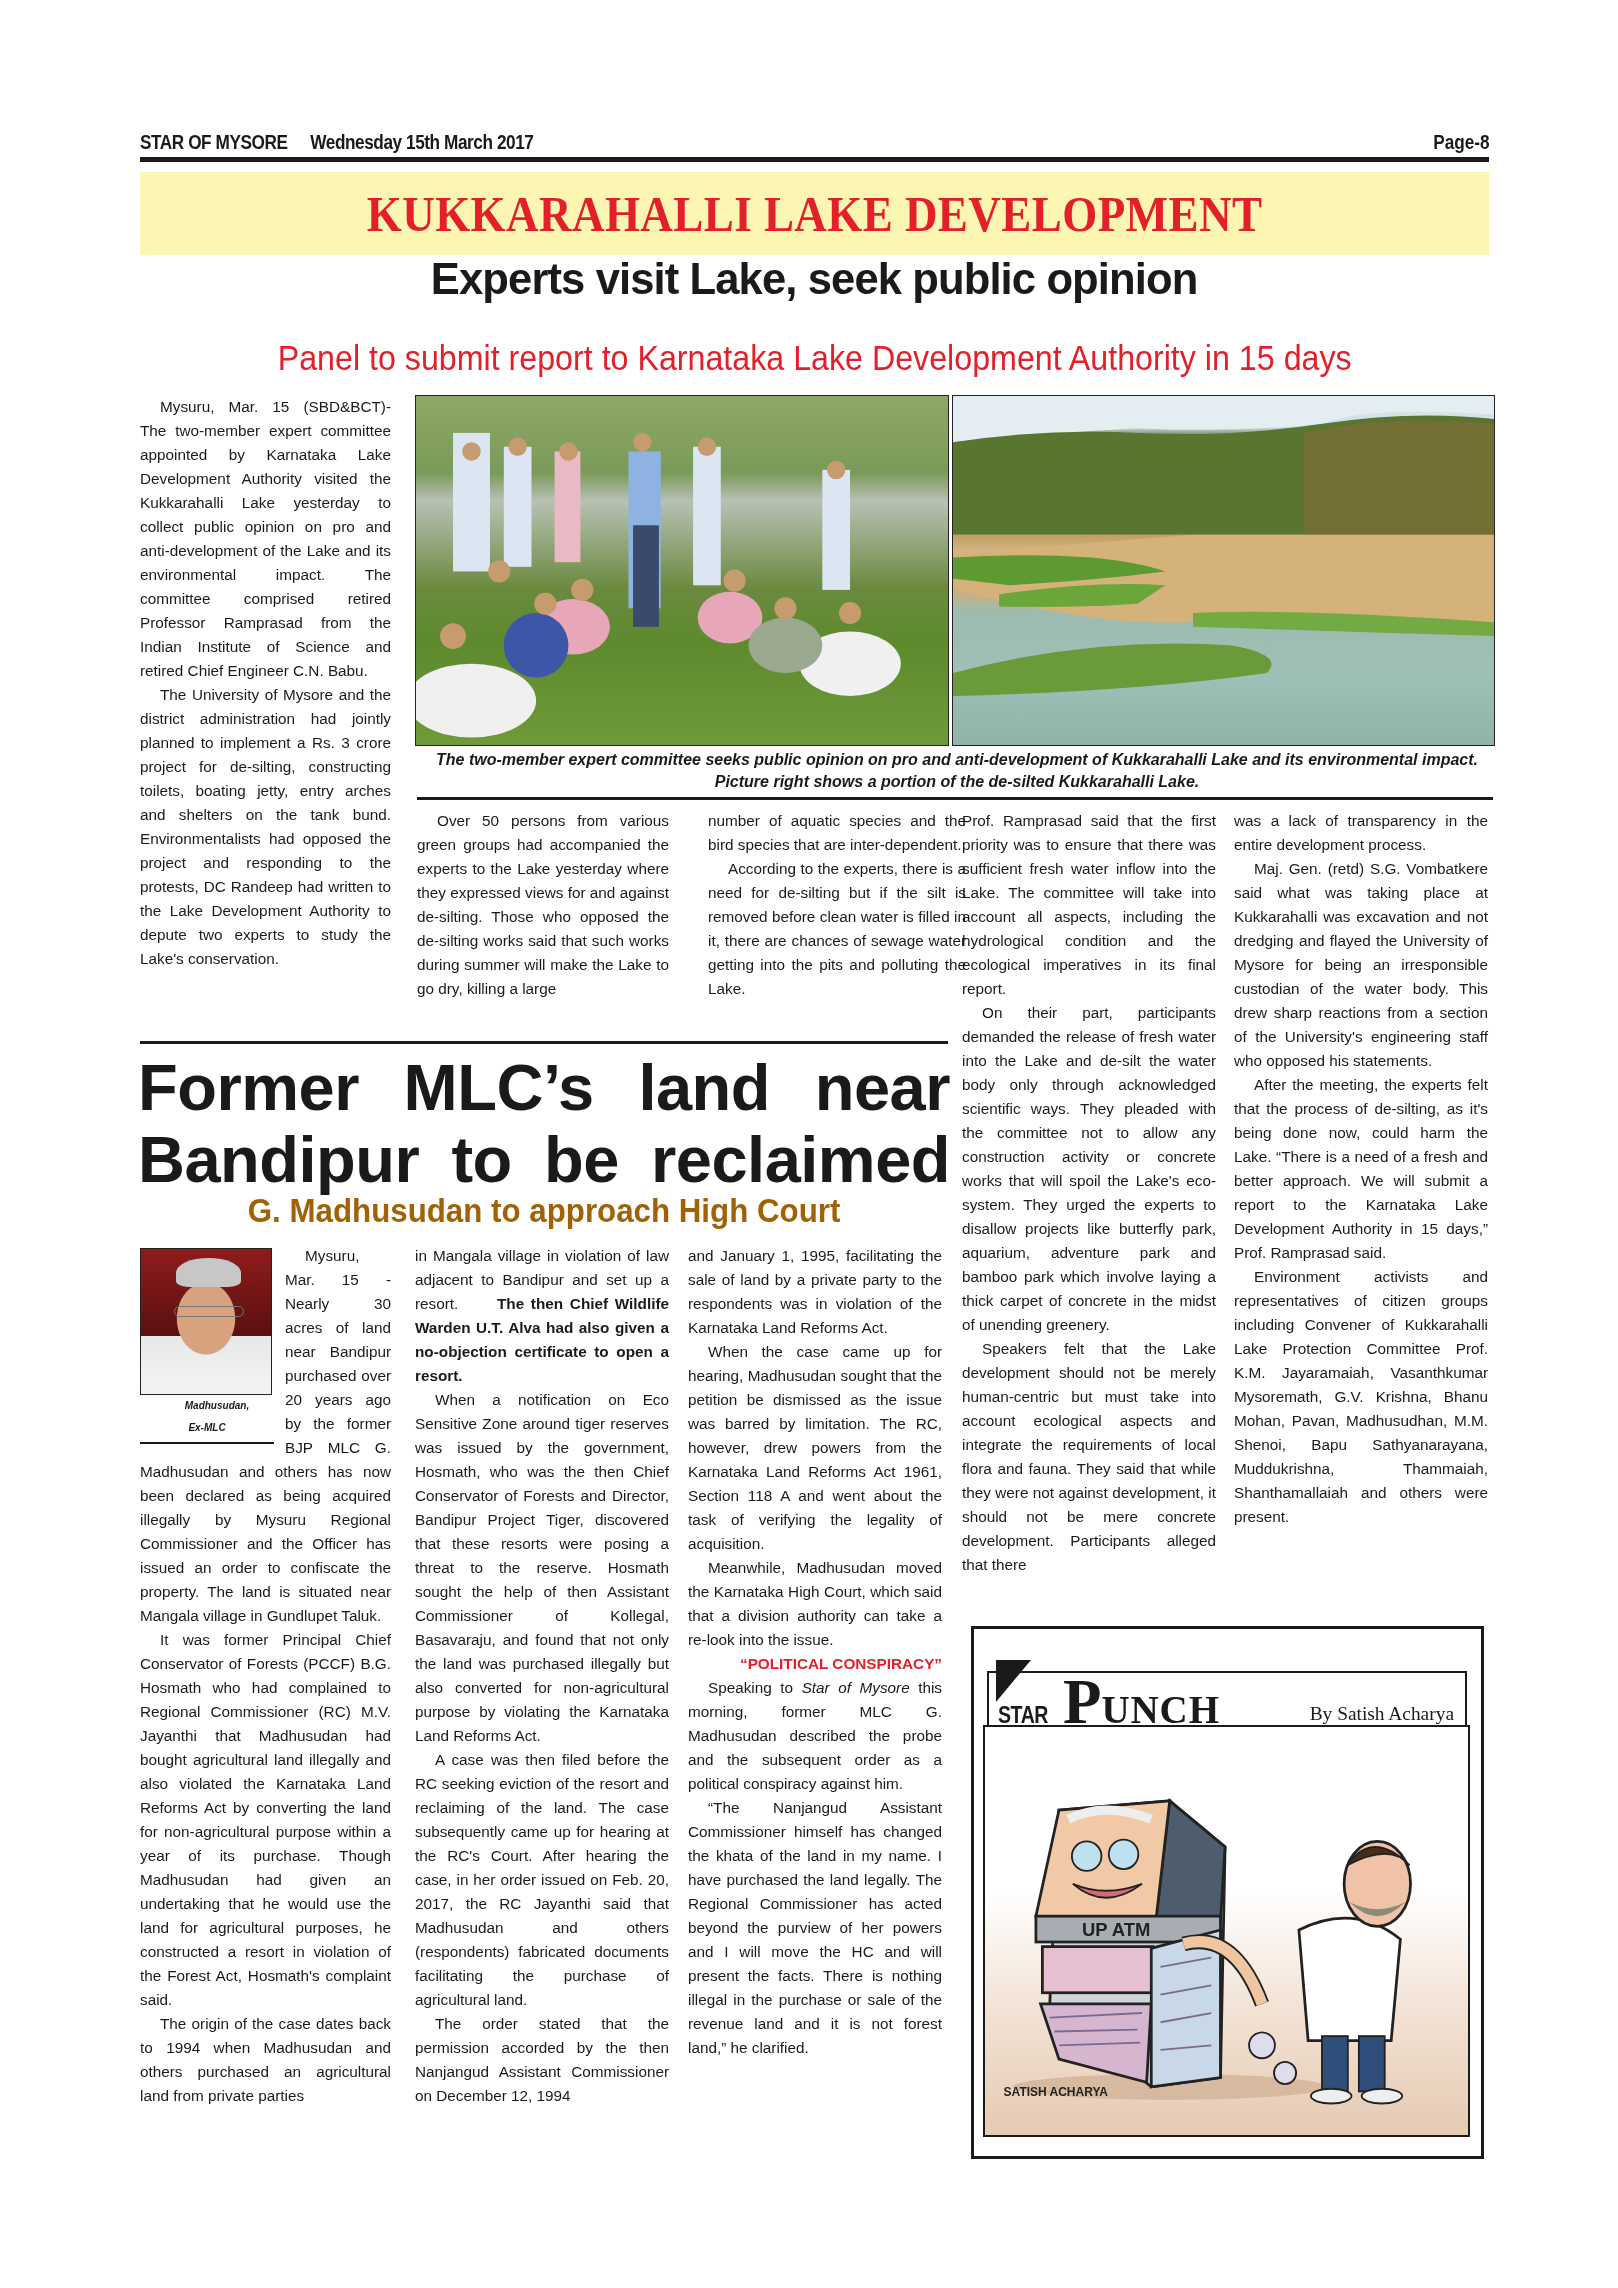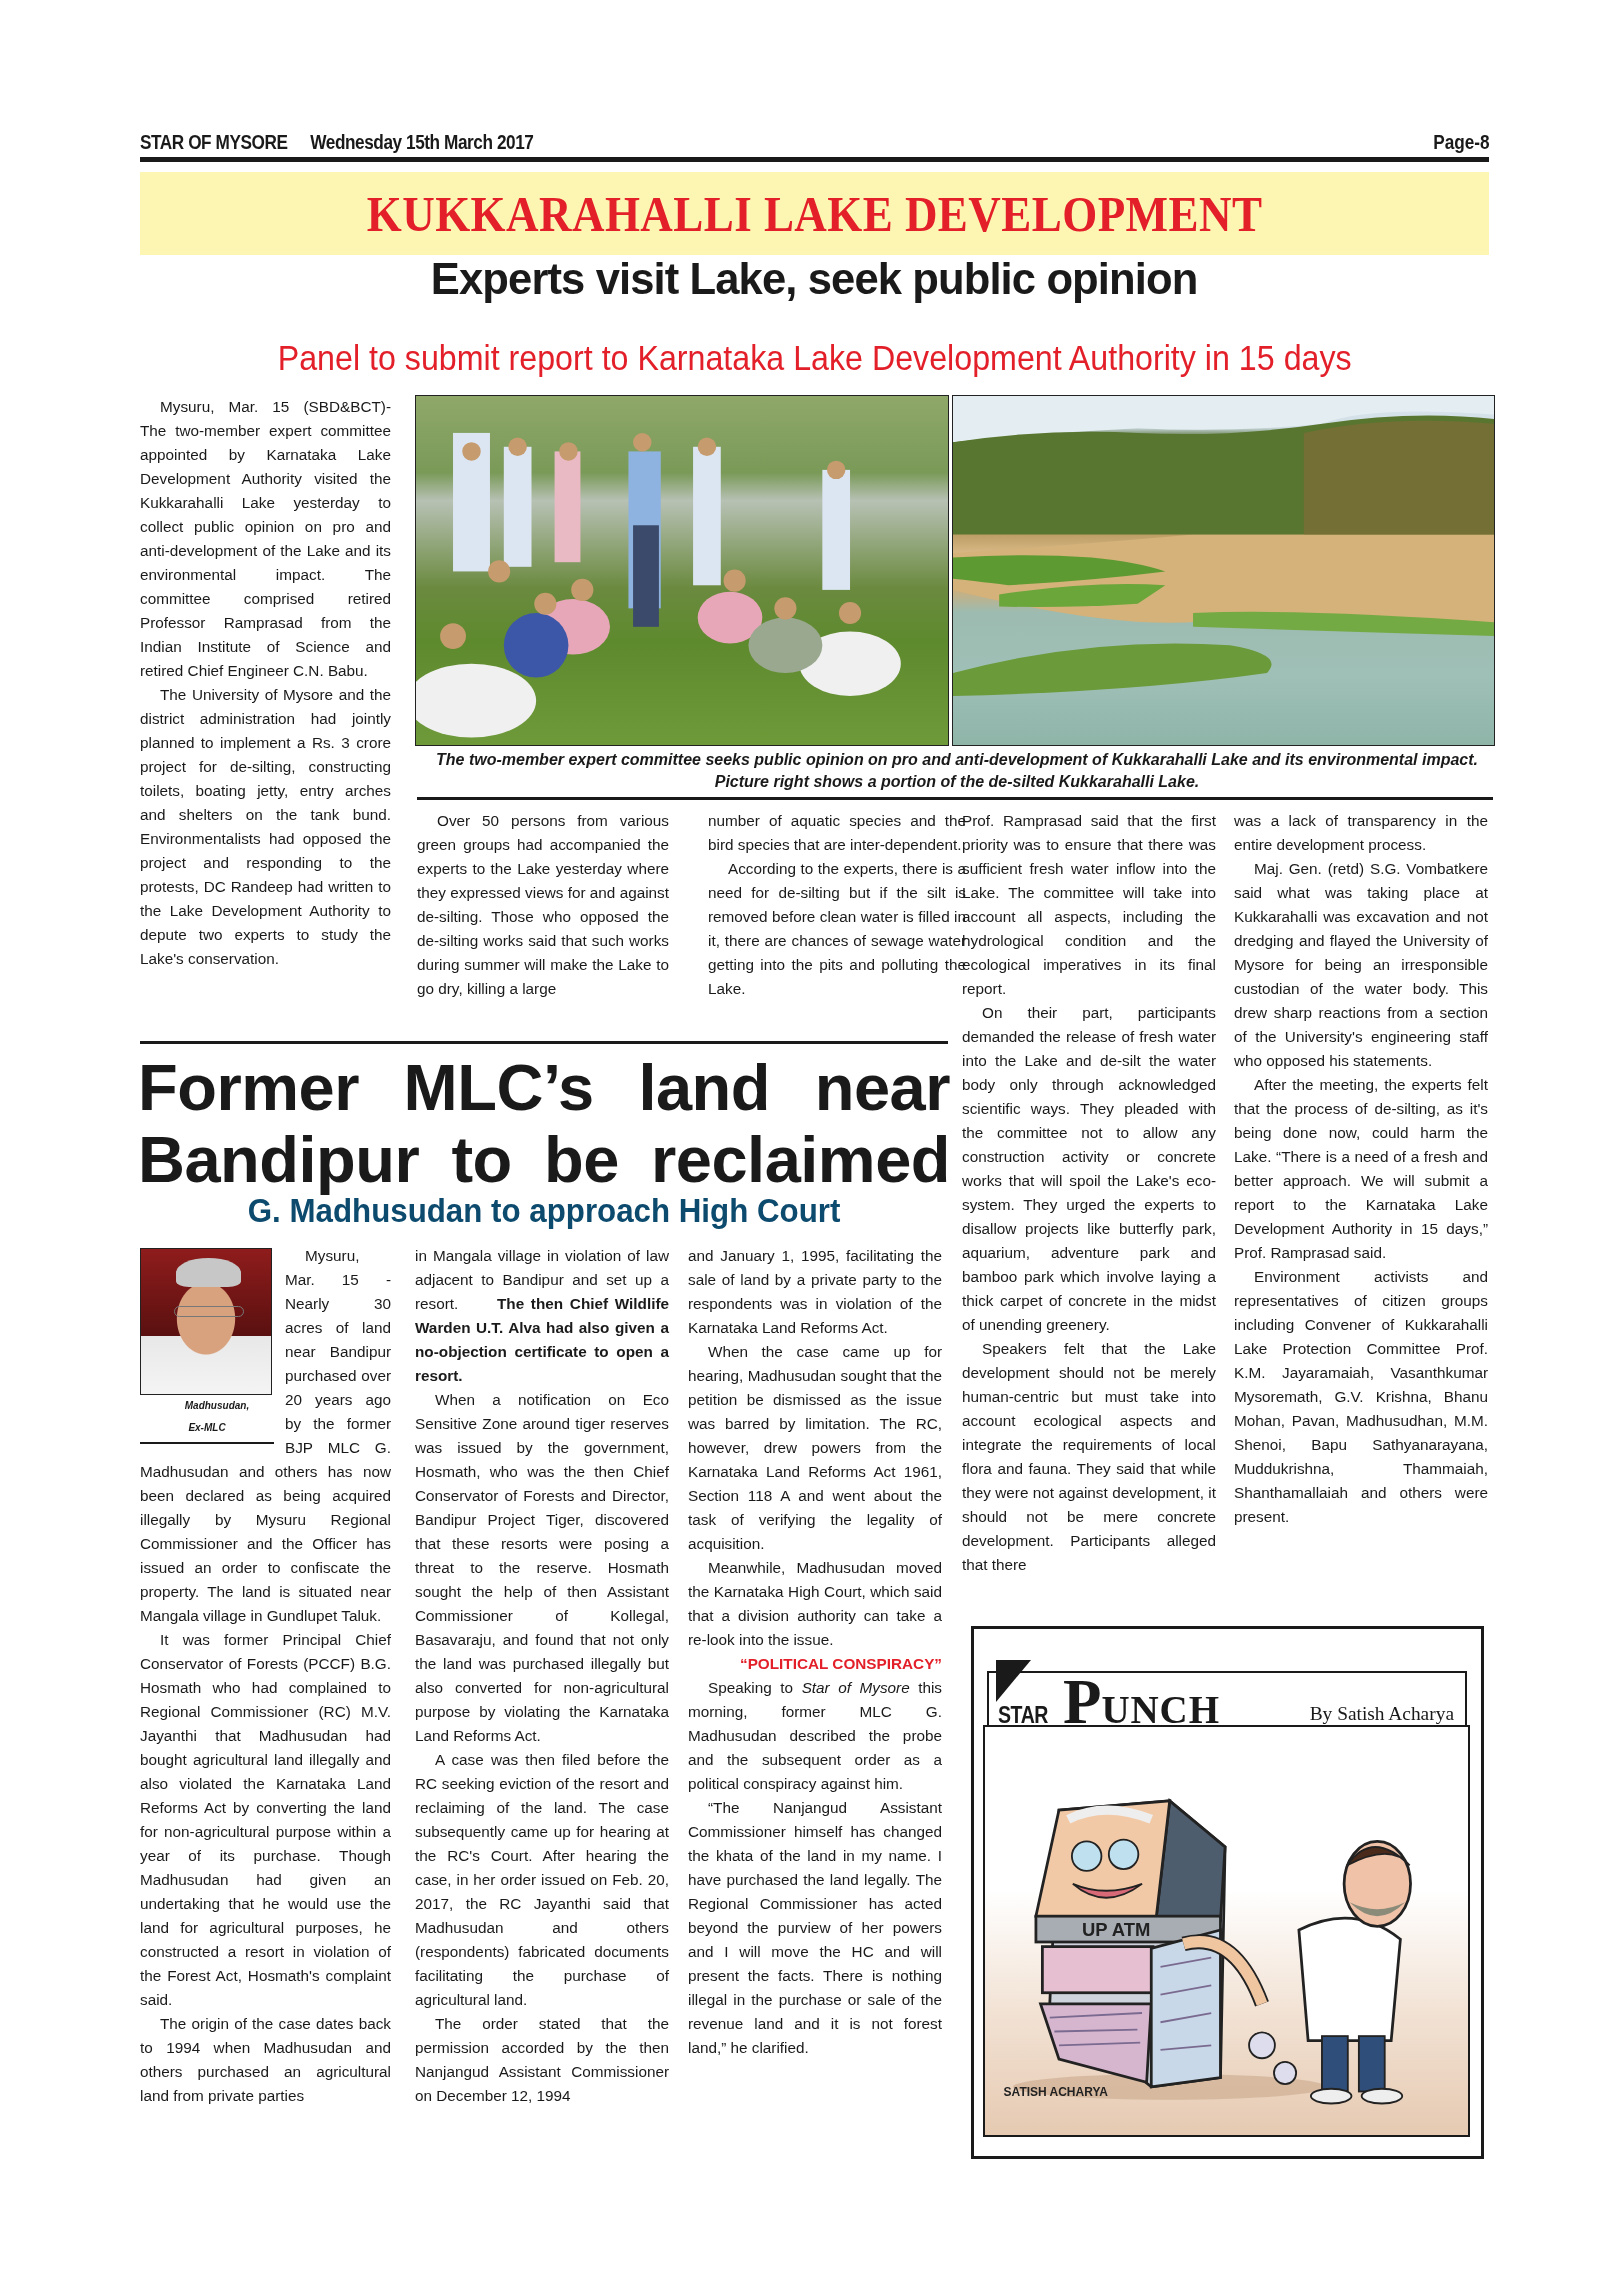--- a/index.html
+++ b/index.html
@@ -22,21 +22,21 @@
   .col p { margin: 0; text-indent: 20px; }
   .col p.noindent { text-indent: 0; }
 
   .photo { position: absolute; border: 0.9px solid #222; overflow: hidden; }
   .caption { position: absolute; top: 749px; left: 417px; width: 1080px; text-align: center; font-style: italic; font-weight: bold; font-size: 16px; line-height: 22px; }
   .caption-rule { position: absolute; top: 797px; left: 417px; width: 1076px; height: 2.8px; background: #1a1a1a; }
 
   .rule2 { position: absolute; top: 1041px; left: 140px; width: 808px; height: 2.8px; background: #1a1a1a; }
   .h2 { position: absolute; top: 1052px; left: 138px; width: 812px; font-weight: bold; font-size: 65px; line-height: 72px; letter-spacing: -0.5px; }
   .h2 .l1 { display: block; text-align: justify; text-align-last: justify; }
-  .sub2 { position: absolute; top: 1193px; left: 138px; width: 812px; text-align: center; color: #0c4a6e; font-weight: bold; font-size: 34px; line-height: 1; }
+  .sub2 { position: absolute; top: 1193px; left: 138px; width: 812px; text-align: center; color: #a16207; font-weight: bold; font-size: 34px; line-height: 1; }
   .sub2 span { display: inline-block; transform: scaleX(0.92); }
 
   .mugshot { float: left; width: 134px; margin: 3.7px 11px 0 0; }
   .mugshot .img { width: 130px; height: 145px; border: 1.8px solid #222; background: radial-gradient(ellipse 38% 42% at 50% 48%, #d9a27f 0 58%, transparent 60%), linear-gradient(180deg, #8f1c1c 0%, #5a1010 60%, #e8e8e8 60%, #f4f4f4 100%); position: relative; }
   .mugshot .img::before { content: ""; position: absolute; left: 35px; top: 9.2px; width: 65px; height: 29.5px; border-radius: 50% 50% 20% 20%; background: #c7c7c7; }
   .mugshot .img::after { content: ""; position: absolute; left: 33px; top: 57px; width: 68px; height: 9.2px; border: 1.8px solid #777; border-radius: 5.5px; }
   .mug-cap { text-align: center; font-style: italic; font-weight: bold; font-size: 10px; line-height: 22px; }
   .mug-rule { height: 1.8px; background: #1a1a1a; margin-top: 3.7px; }
 
   .kicker { color: #e3202a; font-weight: bold; text-align: right; text-indent: 0 !important; }

